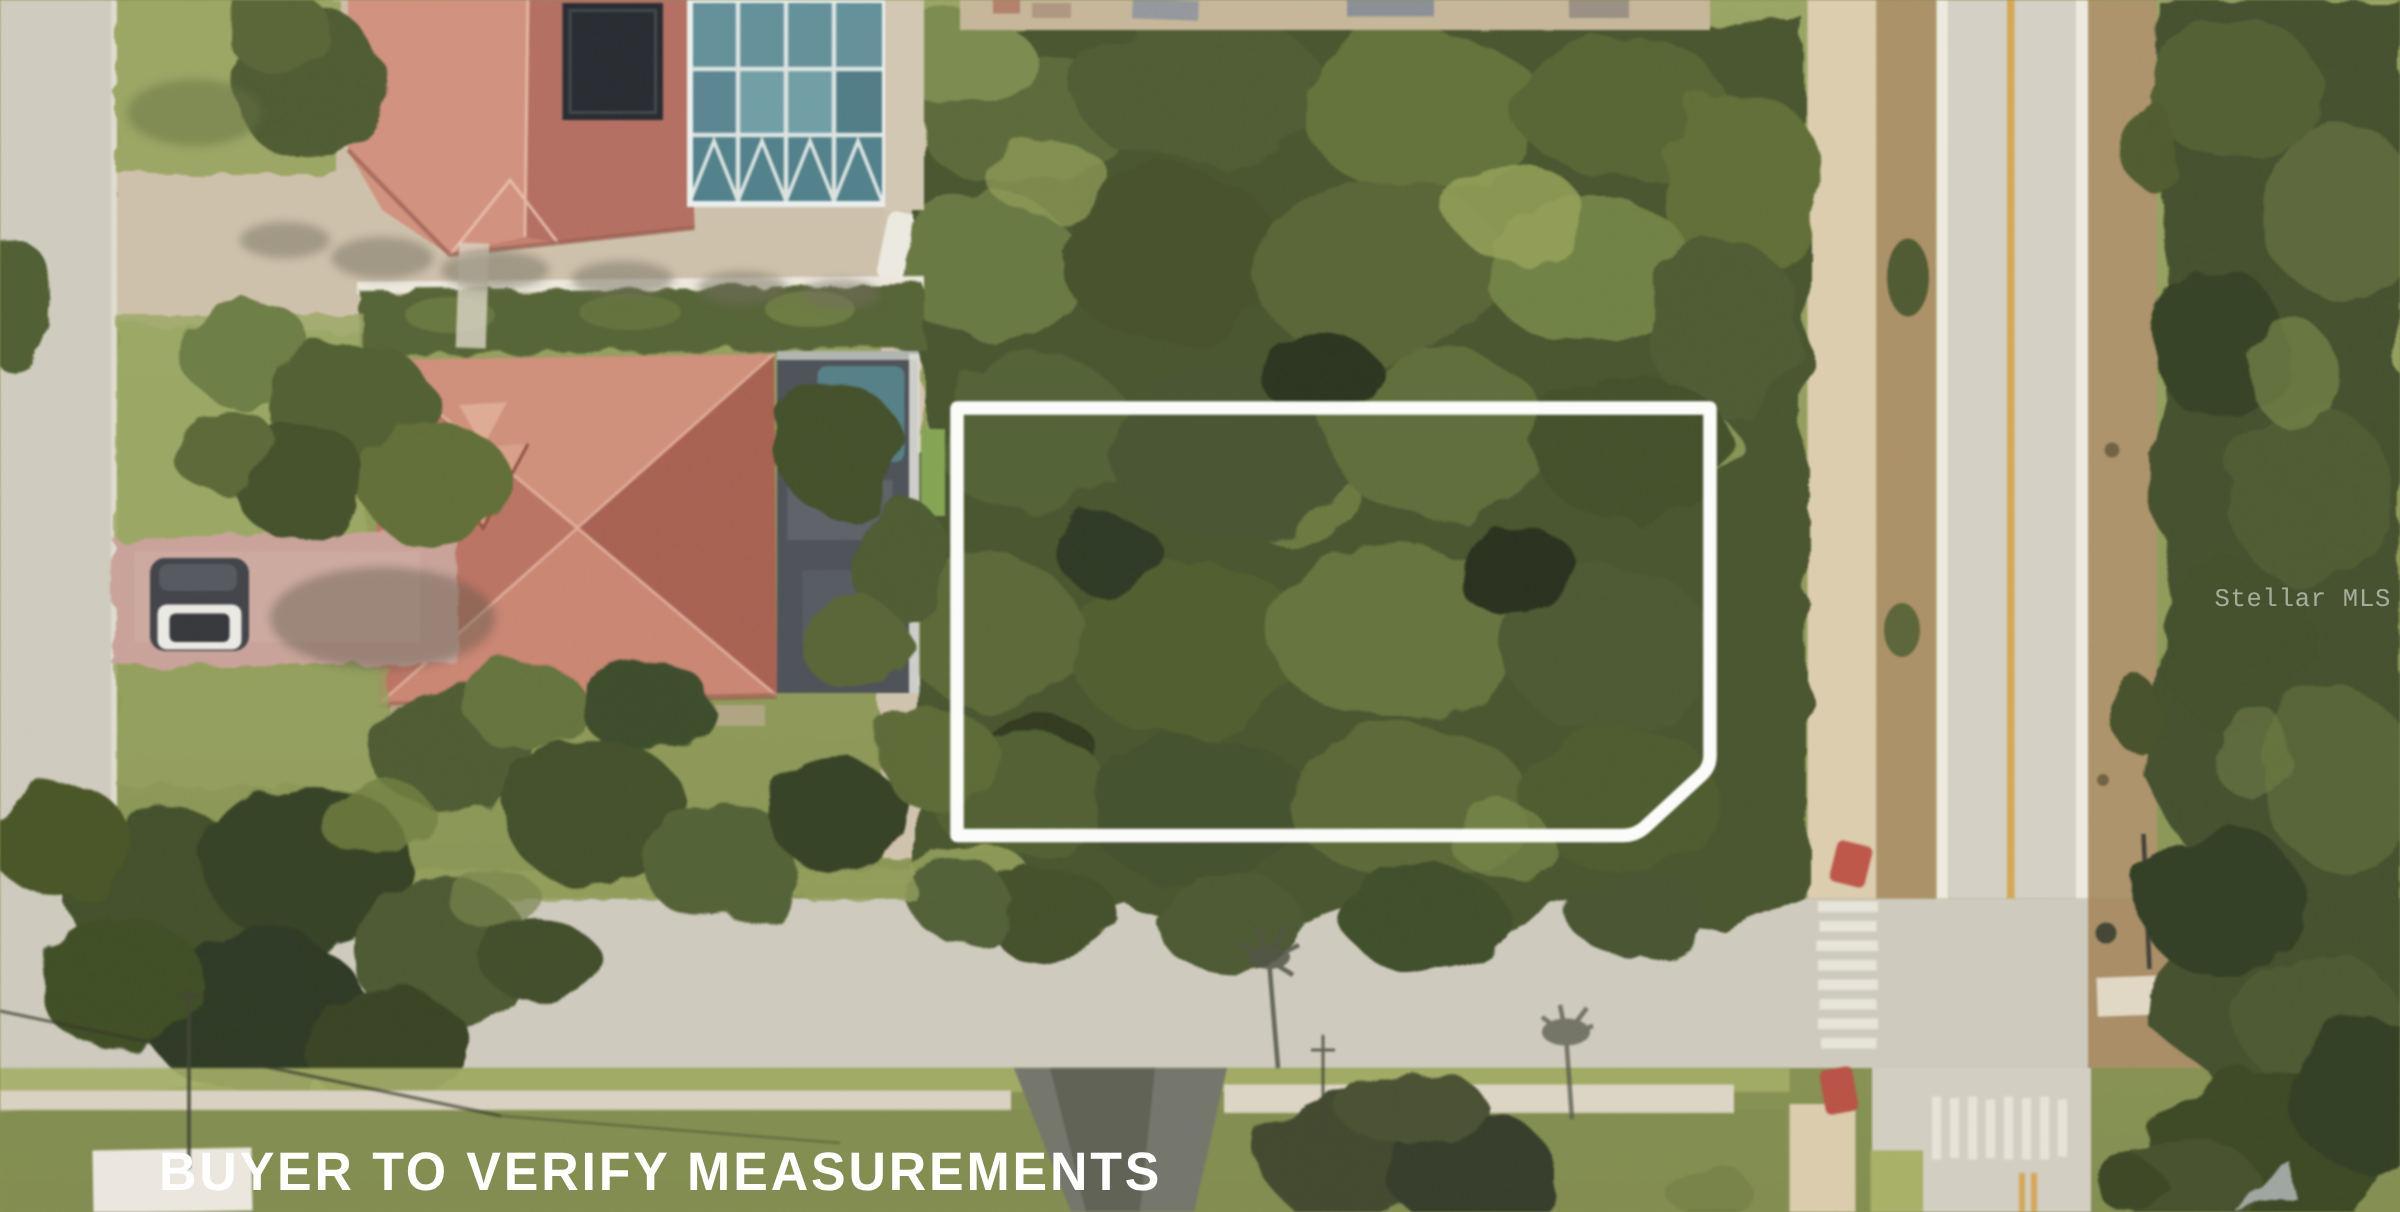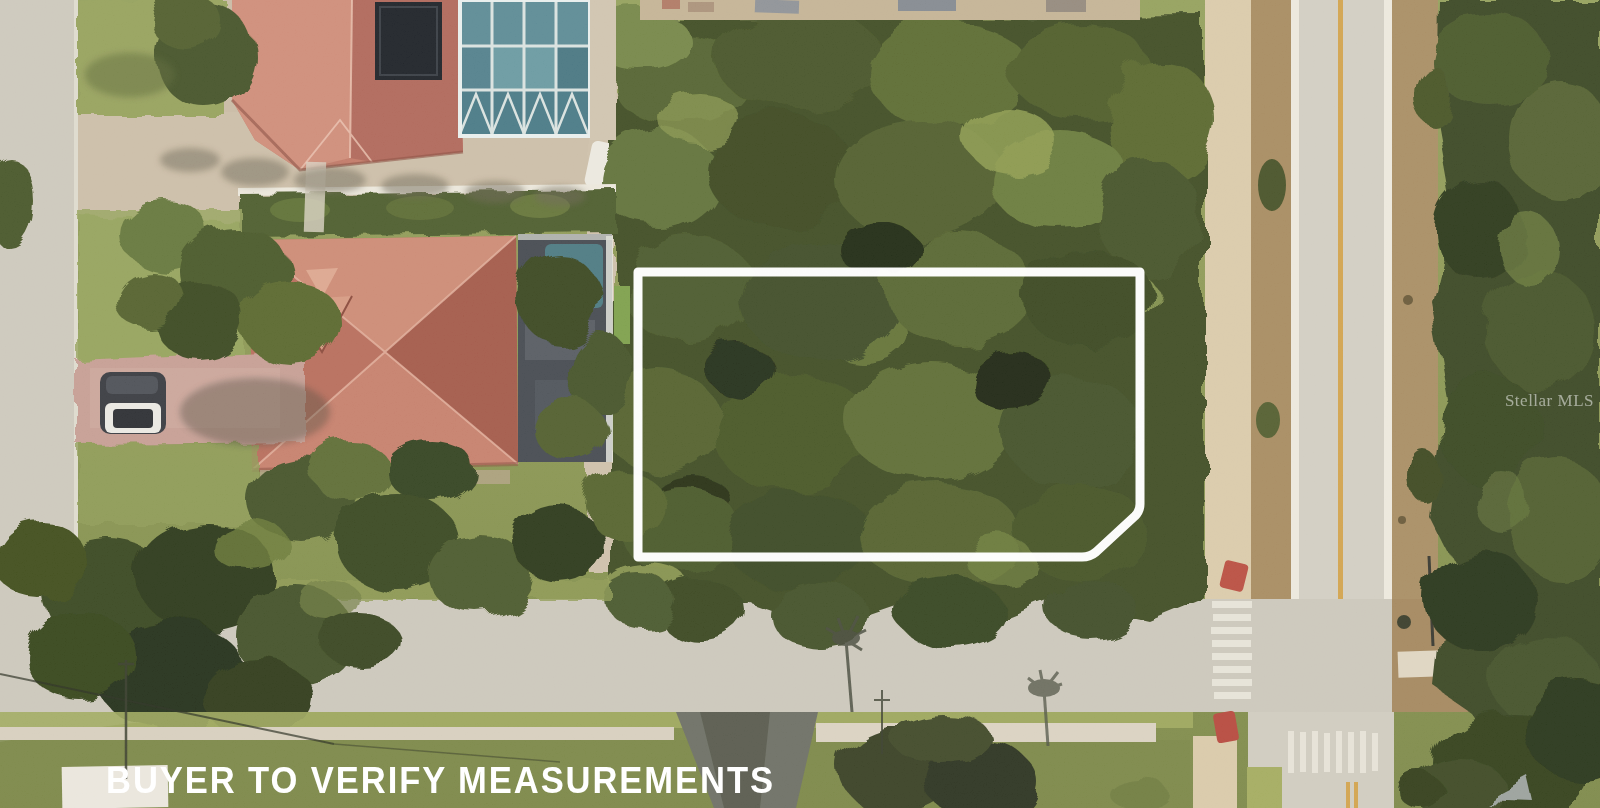--- a/index.html
+++ b/index.html
@@ -4,21 +4,21 @@
 <style>
   html,body{margin:0;padding:0;background:#222;}
   .stage{position:relative;width:1600px;height:808px;overflow:hidden;background:#87934f;
          font-family:"Liberation Sans",sans-serif;}
   .stage svg{position:absolute;left:0;top:0;filter:blur(.55px) saturate(.97) contrast(1.02);}
   .caption{position:absolute;left:106px;top:760px;color:#fff;font-weight:bold;font-size:36px;
            letter-spacing:2px;white-space:nowrap;transform:scaleX(.96);transform-origin:left center;
            font-family:"Liberation Sans",sans-serif;}
   .watermark{position:absolute;right:6px;top:391px;color:rgba(255,255,255,.52);font-weight:300;
              font-size:17px;letter-spacing:.5px;white-space:nowrap;
-             font-family:Liberation Serif, serif;}
+             font-family:Liberation Mono, monospace;}
 </style>
 </head>
 <body>
 
 <div class="stage">
 <svg width="1600" height="808" viewBox="0 0 1600 808">
   <defs>
     <linearGradient id="grassGrad" x1="0" y1="0" x2="0" y2="1">
       <stop offset="0" stop-color="#94a05c"></stop>
           <stop offset=".55" stop-color="#8a9651"></stop>

